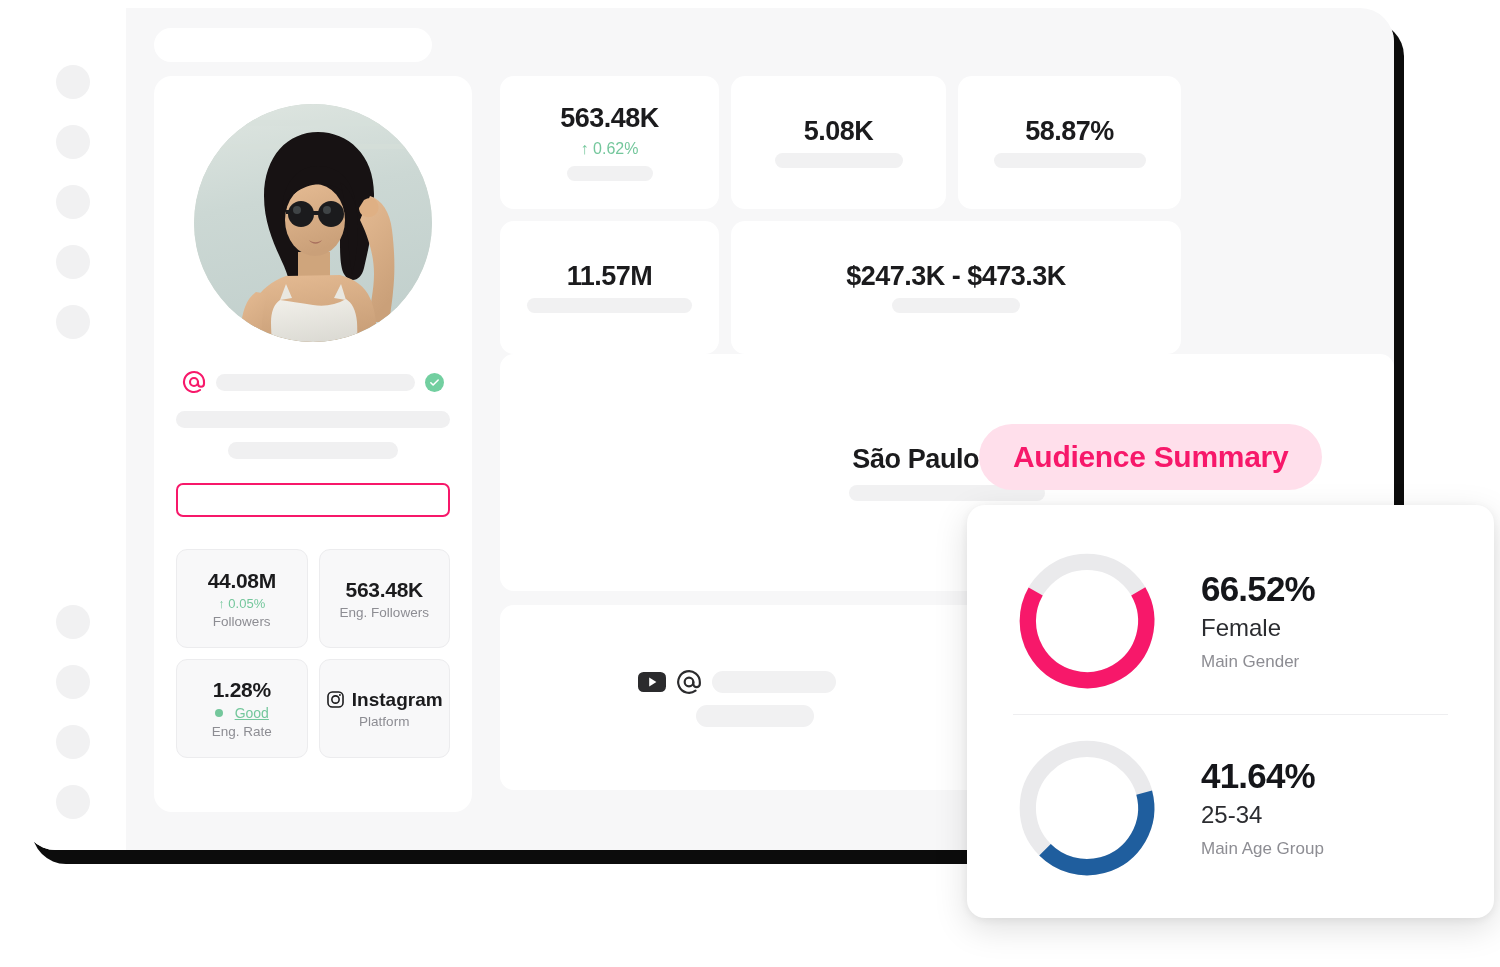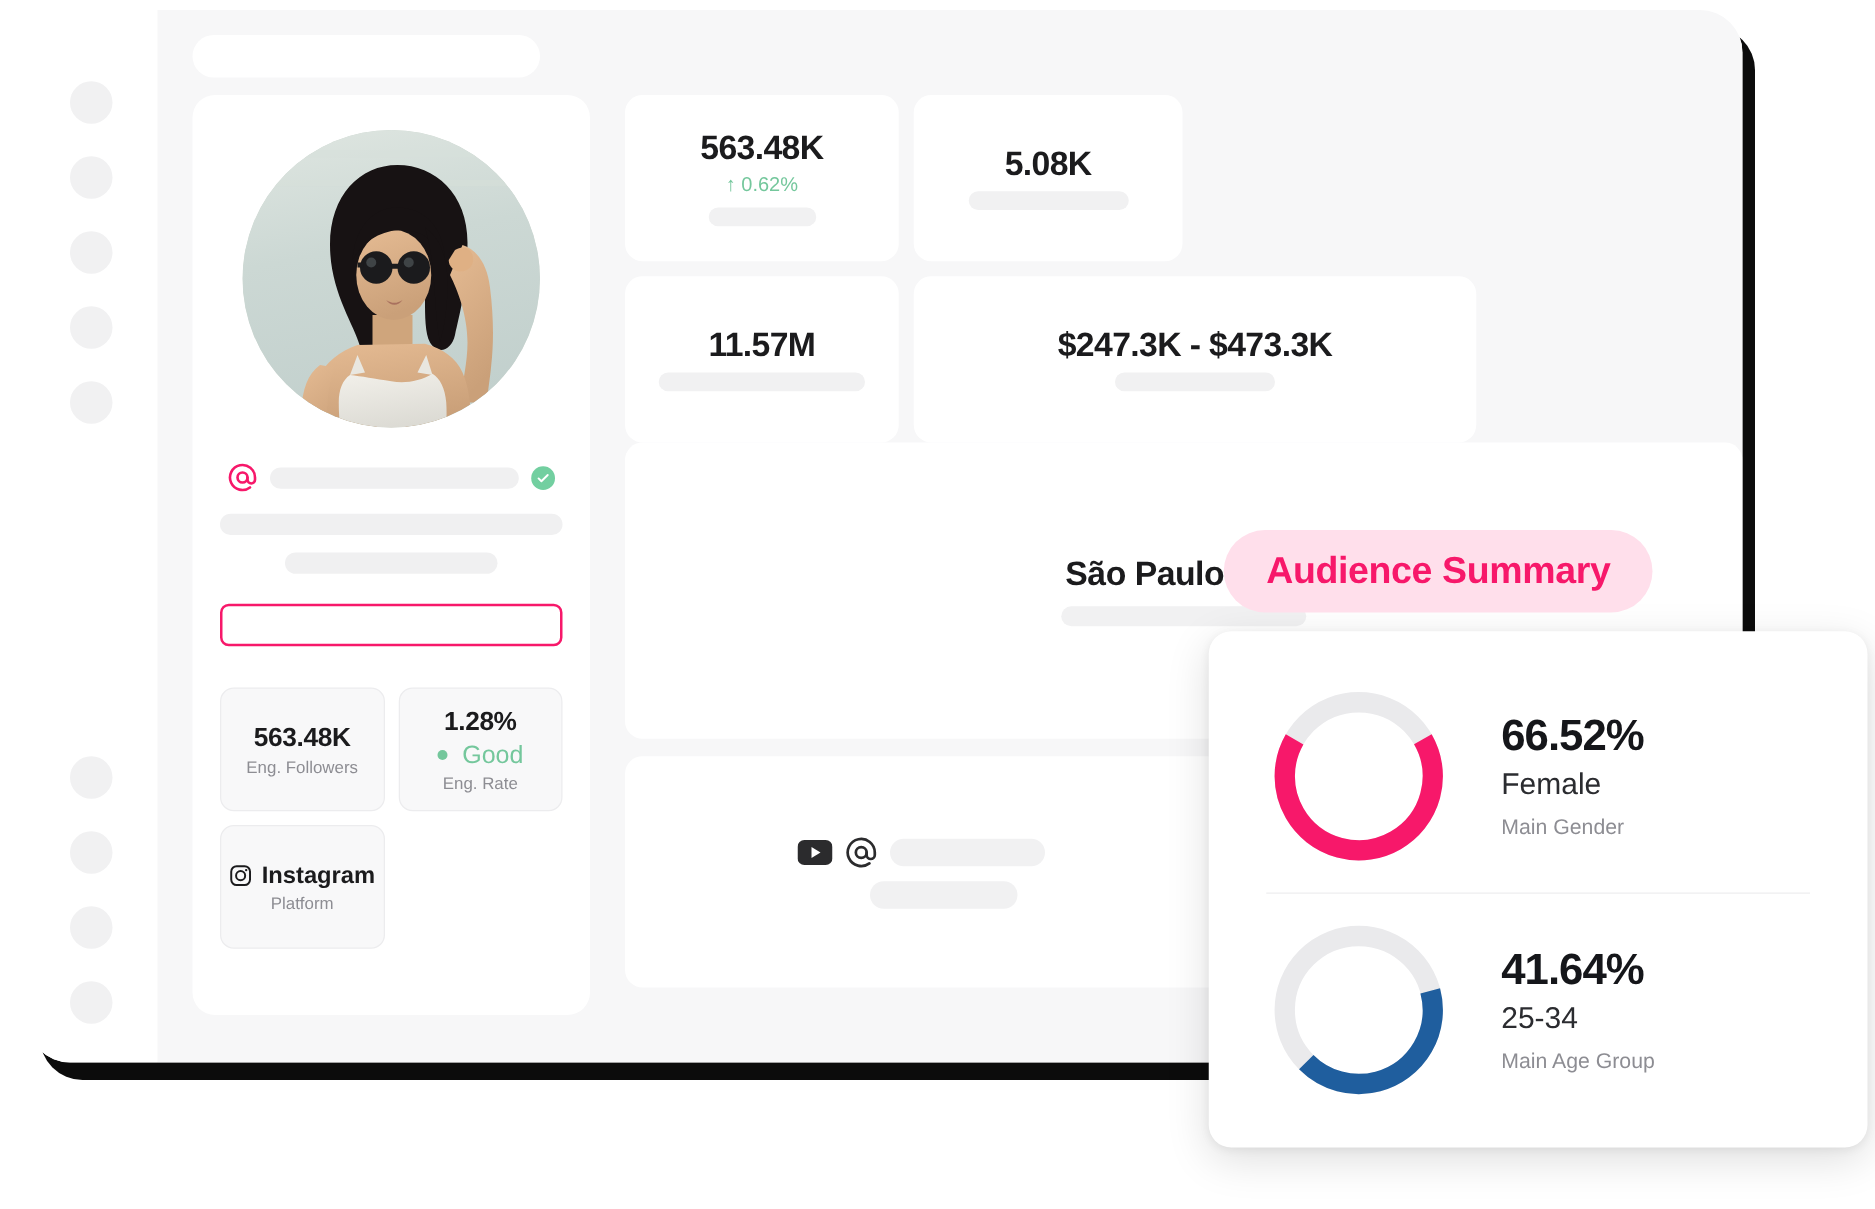--- a/index.html
+++ b/index.html
@@ -126,21 +126,21 @@
     align-items: center; justify-content: center;
     gap: 3px;
     text-align: center;
   }
   .stat-val {
     font-size: 21px; font-weight: 700; color: #1b1b1d;
     letter-spacing: -0.3px;
   }
   .stat-delta { font-size: 13px; color: #74c79c; font-weight: 400; }
   .stat-lbl { font-size: 13.5px; color: #8d8d93; }
-  .stat-good { font-size: 20px; color: #74c79c; display: flex; align-items: center; gap: 12px; }
+  .stat-good { font-size: 14px; color: #74c79c; display: flex; align-items: center; gap: 12px; text-decoration: underline; }
   .dot-good { width: 8px; height: 8px; border-radius: 50%; background: #74c79c; display: inline-block; }
   .platform-row { display: flex; align-items: center; gap: 7px; font-size: 19px; font-weight: 700; color: #1b1b1d; }
   .ig-icon { width: 19px; height: 19px; }
 
   
   .right-col { flex: 1 1 auto; padding-right: 28px; min-width: 0; }
 
   .kpi-row-1 {
     display: grid;
     grid-template-columns: 219px 215px 223px 216px;
@@ -335,20 +335,25 @@
             </span>
           </div>
 
           <div class="sk sk-line1"></div>
           <div class="sk sk-line2"></div>
 
           <button class="cta"></button>
 
           <div class="stat-grid">
 
+            <div class="stat-box">
+              <div class="stat-val">44.08M</div>
+              <div class="stat-delta">↑ 0.05%</div>
+              <div class="stat-lbl">Followers</div>
+            </div>
 
             <div class="stat-box">
               <div class="stat-val">563.48K</div>
               <div class="stat-lbl">Eng. Followers</div>
             </div>
 
             <div class="stat-box">
               <div class="stat-val">1.28%</div>
               <div class="stat-good">
                 <span class="dot-good"></span>
@@ -383,20 +388,24 @@
               <div class="kpi-val">563.48K</div>
               <div class="kpi-delta">↑ 0.62%</div>
               <div class="kpi-sk" style="width:86px"></div>
             </div>
 
             <div class="kpi">
               <div class="kpi-val">5.08K</div>
               <div class="kpi-sk" style="width:128px"></div>
             </div>
 
+            <div class="kpi">
+              <div class="kpi-val">58.87%</div>
+              <div class="kpi-sk" style="width:152px"></div>
+            </div>
           </div>
 
           <div class="kpi-row-2">
 
             <div class="kpi">
               <div class="kpi-val">11.57M</div>
               <div class="kpi-sk" style="width:165px"></div>
             </div>
 
             <div class="kpi">

